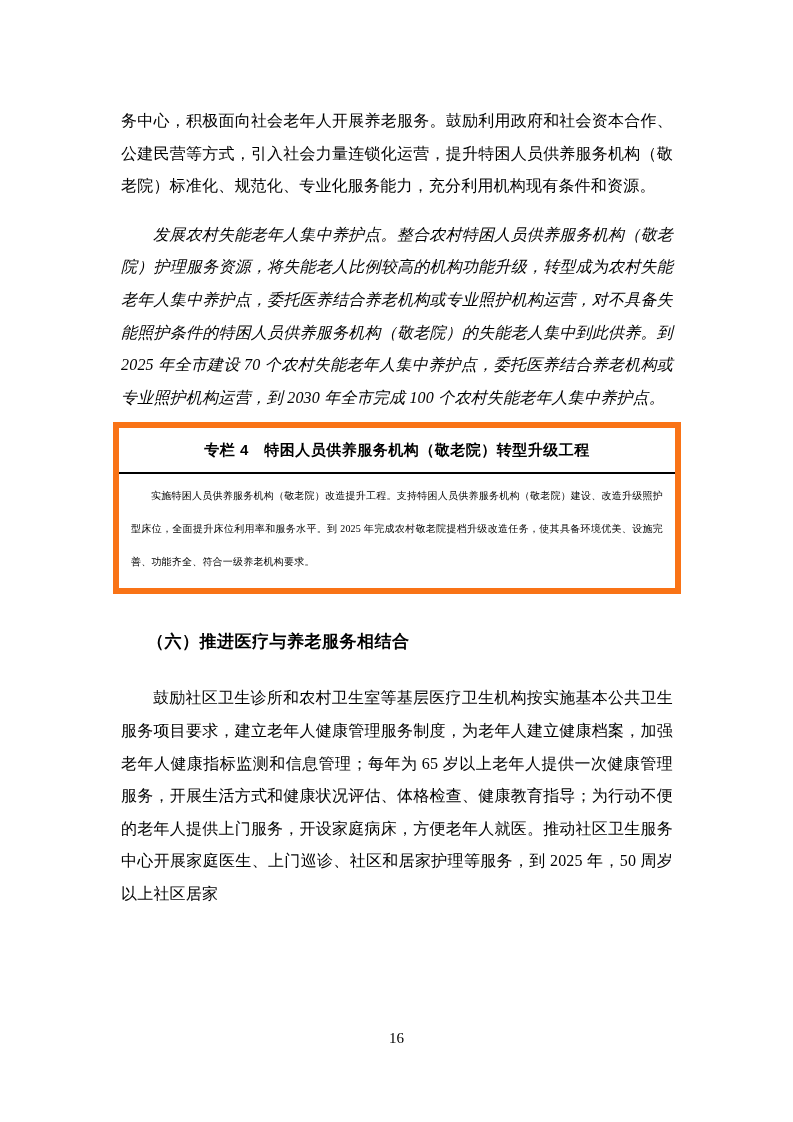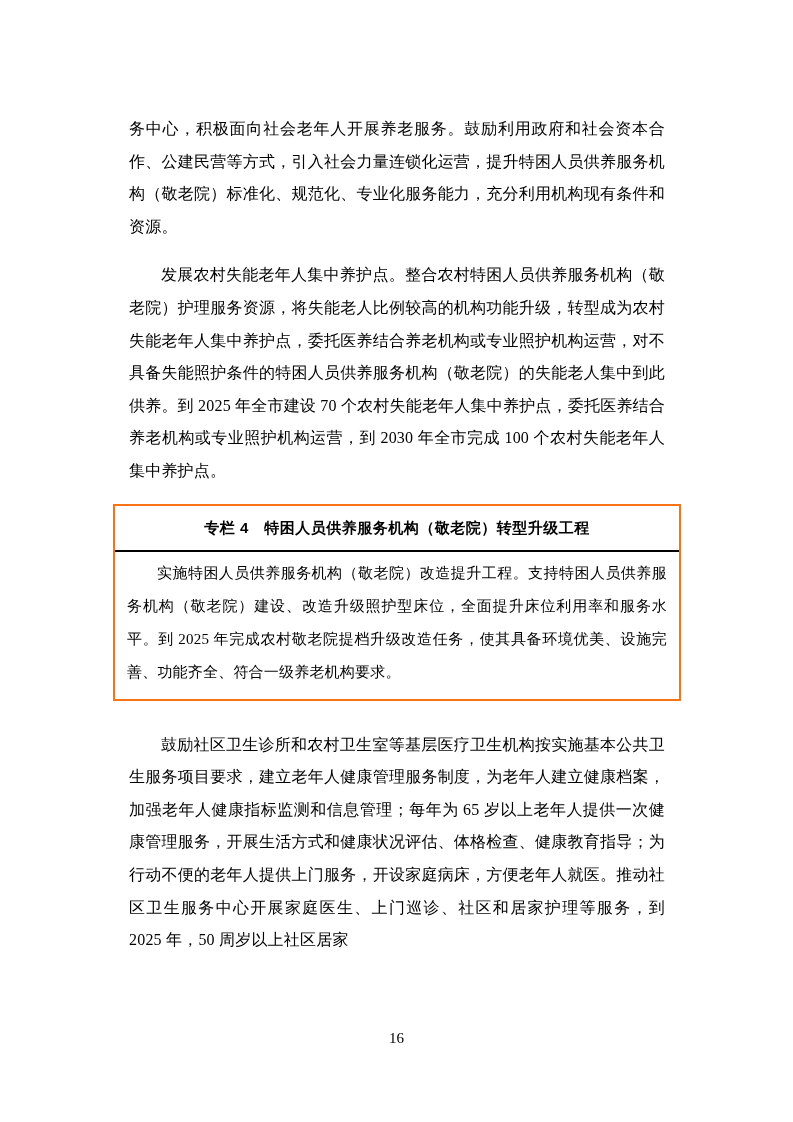--- a/index.html
+++ b/index.html
@@ -15,47 +15,47 @@
     color: #000000;
     overflow: hidden;
   }
   .page-content {
     position: absolute;
     left: 113px;
     top: 97px;
     width: 568px;
   }
   .para {
-    margin: 16px;
+    margin: 8px;
     font-size: 16px;
     line-height: 32.6px;
     text-align: justify;
     text-justify: inter-ideograph;
     letter-spacing: 0.2px;
   }
   .indent { text-indent: 2em; }
-  .p-rural { margin-top: 16px; }
+  .p-rural { margin-top: 16px; font-style: italic; }
   .callout-box {
     margin-top: 8px;
-    border: 2px solid #f97316;
+    border: 6px solid #f97316;
   }
   .callout-title {
     border-bottom: 2px solid #000000;
     font-family: "Liberation Sans", "DejaVu Sans", sans-serif;
     font-weight: bold;
     font-size: 15px;
     line-height: 16px;
     text-align: center;
     padding: 14px 6px;
     letter-spacing: 0.5px;
   }
   .callout-body {
     margin: 0;
     padding: 5px 12px 10px 12px;
-    font-size: 15px;
+    font-size: 10px;
     line-height: 33px;
     text-align: justify;
     text-justify: inter-ideograph;
     text-indent: 2em;
     letter-spacing: 0.2px;
   }
   .heading {
     margin: 0;
     font-family: "Liberation Sans", "DejaVu Sans", sans-serif;
     font-weight: bold;
@@ -85,20 +85,21 @@
 
   <p class="para">务中心，积极面向社会老年人开展养老服务。鼓励利用政府和社会资本合作、公建民营等方式，引入社会力量连锁化运营，提升特困人员供养服务机构（敬老院）标准化、规范化、专业化服务能力，充分利用机构现有条件和资源。</p>
 
   <p class="para indent p-rural">发展农村失能老年人集中养护点。整合农村特困人员供养服务机构（敬老院）护理服务资源，将失能老人比例较高的机构功能升级，转型成为农村失能老年人集中养护点，委托医养结合养老机构或专业照护机构运营，对不具备失能照护条件的特困人员供养服务机构（敬老院）的失能老人集中到此供养。到 2025 年全市建设 70 个农村失能老年人集中养护点，委托医养结合养老机构或专业照护机构运营，到 2030 年全市完成 100 个农村失能老年人集中养护点。</p>
 
   <div class="callout-box">
     <div class="callout-title">专栏 4　特困人员供养服务机构（敬老院）转型升级工程</div>
     <p class="callout-body">实施特困人员供养服务机构（敬老院）改造提升工程。支持特困人员供养服务机构（敬老院）建设、改造升级照护型床位，全面提升床位利用率和服务水平。到 2025 年完成农村敬老院提档升级改造任务，使其具备环境优美、设施完善、功能齐全、符合一级养老机构要求。</p>
   </div>
 
+  <div class="heading h-section">（六）推进医疗与养老服务相结合</div>
 
 
 
   <p class="para indent p-health">鼓励社区卫生诊所和农村卫生室等基层医疗卫生机构按实施基本公共卫生服务项目要求，建立老年人健康管理服务制度，为老年人建立健康档案，加强老年人健康指标监测和信息管理；每年为 65 岁以上老年人提供一次健康管理服务，开展生活方式和健康状况评估、体格检查、健康教育指导；为行动不便的老年人提供上门服务，开设家庭病床，方便老年人就医。推动社区卫生服务中心开展家庭医生、上门巡诊、社区和居家护理等服务，到 2025 年，50 周岁以上社区居家</p>
 
 </div>
 
 <div class="page-footer">16</div>
 
 </body></html>

